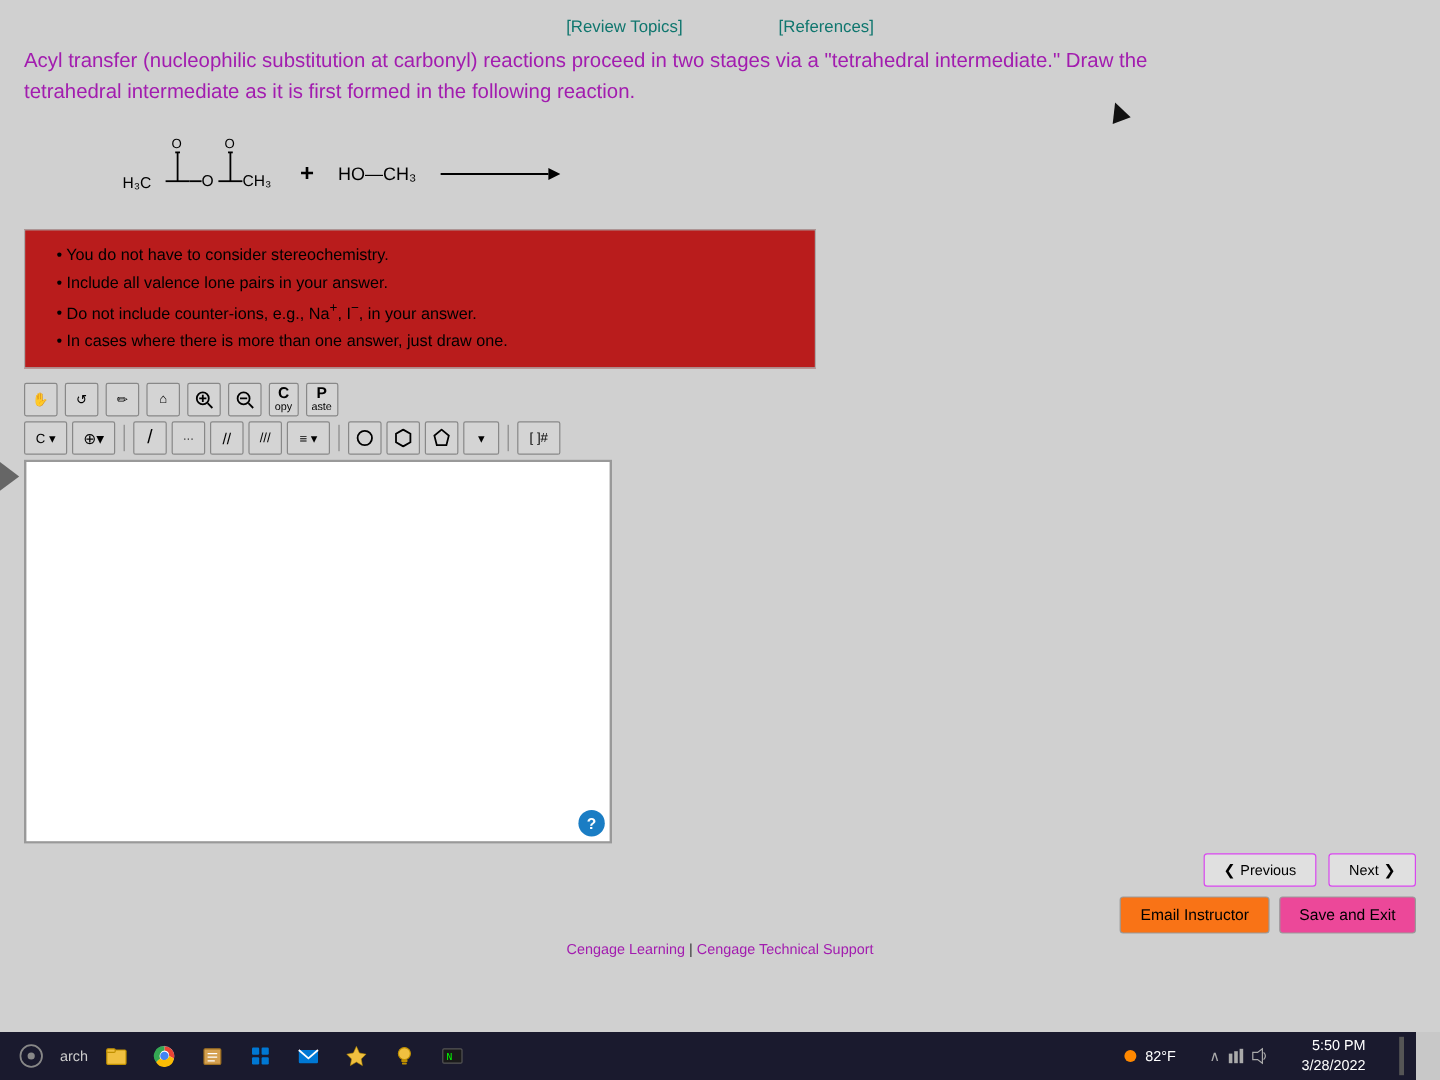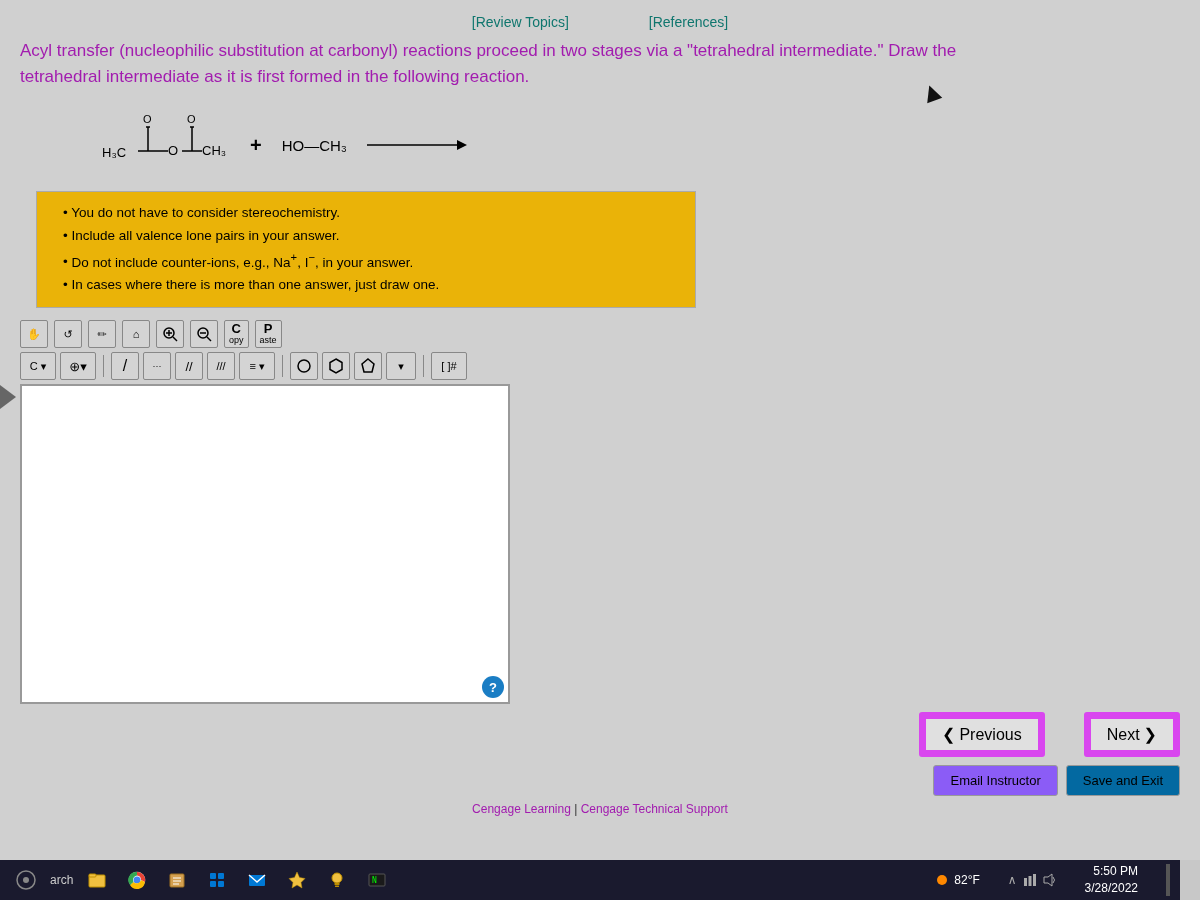--- a/index.html
+++ b/index.html
@@ -37,23 +37,23 @@
     .question-text {
       font-size: 17px;
       line-height: 1.5;
       margin-bottom: 10px;
       color: #a21caf;
     }
     .question-text strong { font-weight: normal; }
 
     .instructions-box {
       border: 1px solid #aaa;
-      background: #eab308;
+      background: #b91c1c;
       padding: 10px 16px;
-      margin: 0 0 12px 16px;
+      margin: 0 0 12px 0;
       max-width: 660px;
       font-size: 13.5px;
       line-height: 1.7;
     }
     .instructions-box li {
       list-style: none;
       padding-left: 10px;
     }
     .instructions-box li::before {
       content: "• ";
@@ -110,39 +110,38 @@
 
     .bottom-nav {
       display: flex;
       justify-content: flex-end;
       align-items: center;
       margin-top: 8px;
       gap: 10px;
     }
     .nav-btn {
       background: #e0e0e0;
-      border: 7px solid #d946ef;
+      border: 1px solid #d946ef;
       padding: 6px 16px;
       cursor: pointer;
-      font-size: 16px;
+      font-size: 12px;
       border-radius: 3px;
       display: flex;
       align-items: center;
       gap: 4px;
-      margin-left: 29px;
     }
 
     .footer-btns {
       display: flex;
       justify-content: flex-end;
       gap: 8px;
       margin-top: 8px;
     }
     .footer-btn {
-      background: #8b5cf6;
+      background: #f97316;
       border: 1px solid #999;
       padding: 7px 16px;
       cursor: pointer;
       font-size: 13px;
       border-radius: 3px;
     }
 
     .page-footer {
       text-align: center;
       font-size: 12px;
@@ -352,21 +351,21 @@
       <span>Previous</span>
     </button>
     <button class="nav-btn">
       <span>Next</span>
       <span class="chevron-right"></span>
     </button>
   </div>
 
   <div class="footer-btns">
     <button class="footer-btn">Email Instructor</button>
-    <button class="footer-btn" style="background:#0369a1;">Save and Exit</button>
+    <button class="footer-btn" style="background:#ec4899;">Save and Exit</button>
   </div>
 
   <div class="page-footer">
     <a href="#">Cengage Learning</a><span> | </span><a href="#">Cengage Technical Support</a>
   </div>
 
   <div class="sidebar-arrow"></div>
 
 </div>
 

